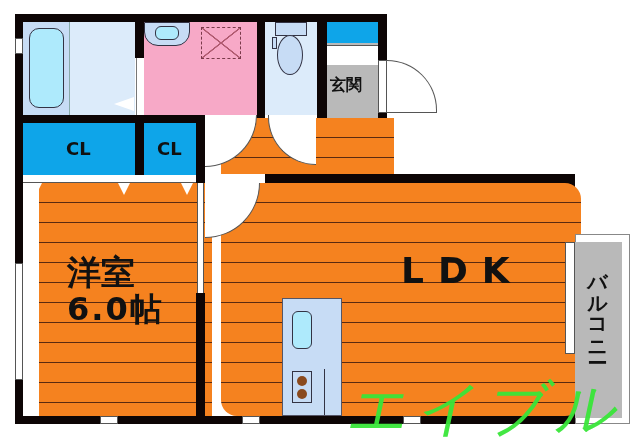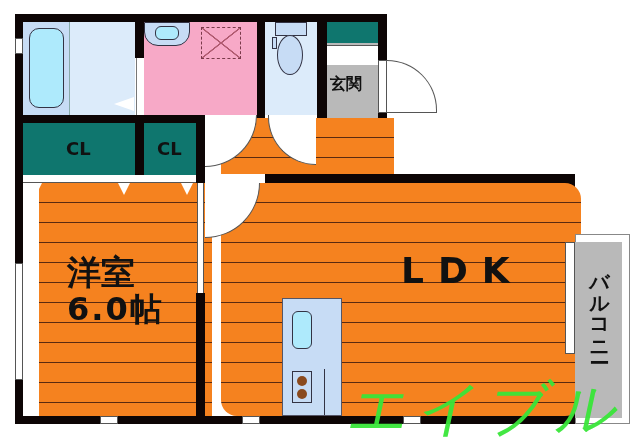--- a/index.html
+++ b/index.html
@@ -3,22 +3,22 @@
 <meta charset="utf-8">
 <style>
   html,body{margin:0;padding:0;}
   body{width:640px;height:448px;position:relative;background:#ffffff;overflow:hidden;font-family:"DejaVu Sans",sans-serif;}
   .abs{position:absolute;box-sizing:border-box;}
   .wall{background:#0d0505;}
   .floor{background-color:#f5821f;background-image:repeating-linear-gradient(to bottom, transparent 0, transparent 19px, #5a2a10 19px, #5a2a10 20px);margin-left:16px;}
   .blue{background:#c7dcf5;}
   .lightblue{background:#dcebfa;}
   .pink{background:#f7a9c7;}
-  .yellow{background:#0f766e;}
-  .gray{background:#b9b9b9;font-family:Liberation Mono, monospace;}
+  .yellow{background:#0ea5e9;}
+  .gray{background:#b9b9b9;}
   .label{position:absolute;color:#111;font-weight:bold;line-height:1;white-space:nowrap;}
 </style>
 </head>
 <body>
 
 <div class="abs wall" style="left:15px;top:14px;width:372px;height:8px;"></div>
 <div class="abs wall" style="left:15px;top:14px;width:8px;height:410px;"></div>
 <div class="abs wall" style="left:15px;top:416px;width:560px;height:8px;"></div>
 <div class="abs wall" style="left:378px;top:14px;width:9px;height:169px;"></div>
 <div class="abs wall" style="left:265px;top:174px;width:310px;height:9px;"></div>

